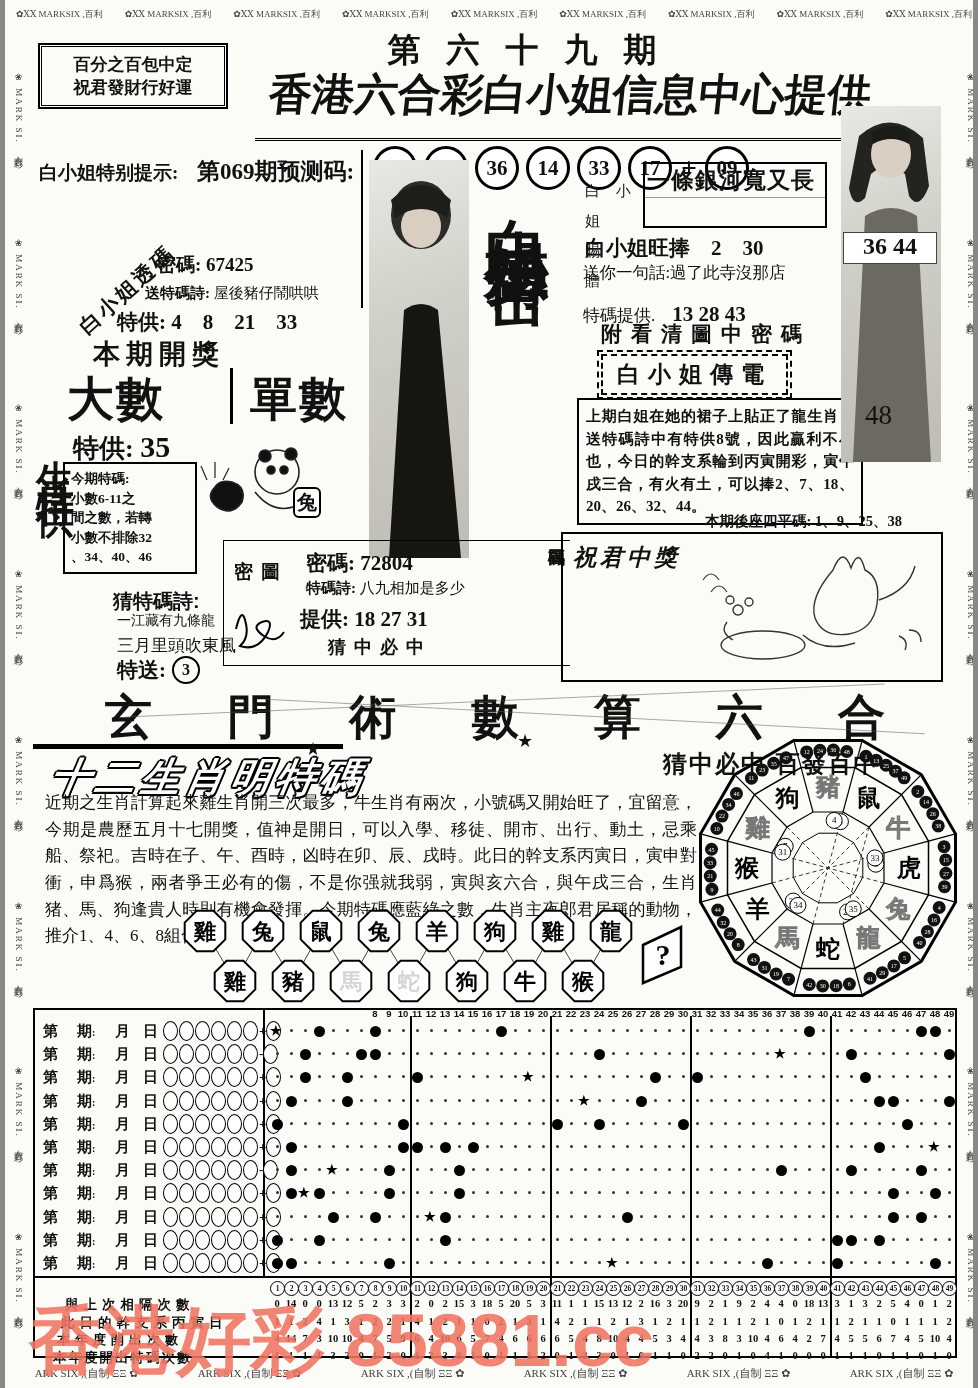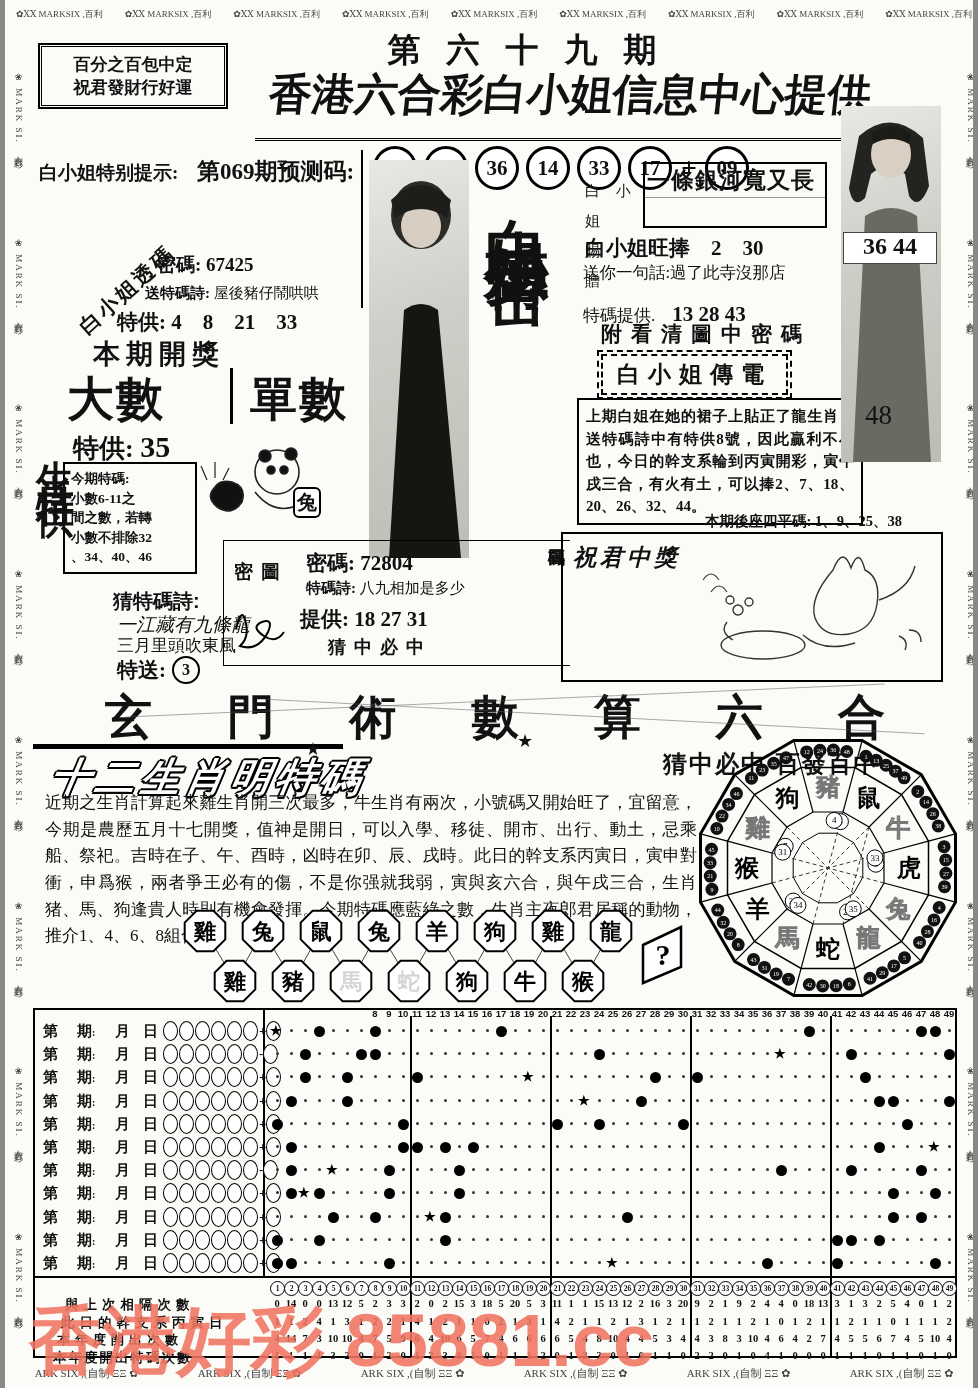--- a/index.html
+++ b/index.html
@@ -135,21 +135,21 @@
   <div class="abs thinbox" style="left:58px;top:462px;width:118px;padding:5px 6px;font-size:13.5px;font-weight:bold;line-height:1.45;">
     <div>今期特碼:</div>
     <div>小數6-11之</div>
     <div>間之數，若轉</div>
     <div>小數不排除32</div>
     <div>、34、40、46</div>
   </div>
   <div class="abs b vtext" style="left:24px;top:430px;font-size:38px;height:260px;letter-spacing:14px;">生肖特供</div>
 
   <div class="abs b sans" style="left:108px;top:588px;font-size:20px;">猜特碼詩:</div>
-  <div class="abs" style="left:112px;top:612px;font-size:19px;font-style:italic;">一江藏有九條龍</div>
+  <div class="abs" style="left:112px;top:612px;font-size:14px;">一江藏有九條龍</div>
   <div class="abs" style="left:112px;top:634px;font-size:17px;">三月里頭吹東風</div>
   <div class="abs b" style="left:112px;top:656px;font-size:21px;display:flex;align-items:center;gap:6px;">
     <span>特送:</span>
     <span class="smallcircle">3</span>
   </div>
 
   <svg class="abs" style="left:180px;top:432px;" width="145" height="105">
     <g stroke="#222" fill="none" stroke-width="1.6">
       <circle cx="92" cy="40" r="22"></circle>
       <circle cx="80" cy="24" r="6" fill="#111"></circle>

